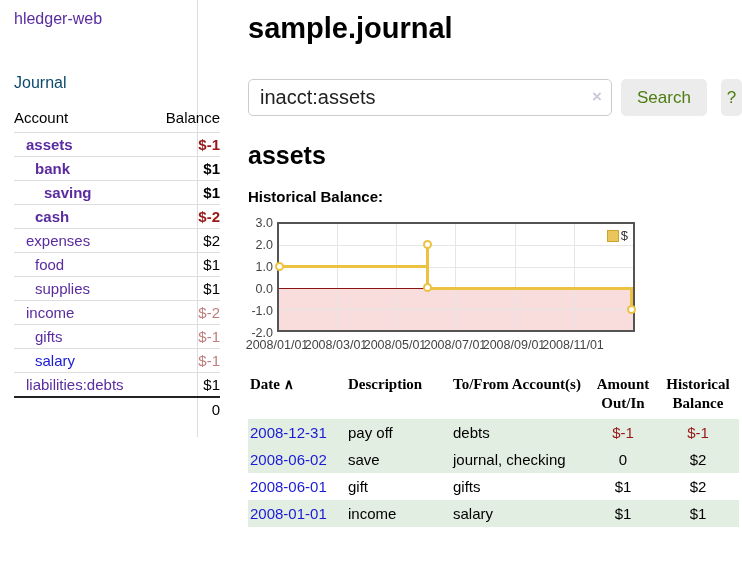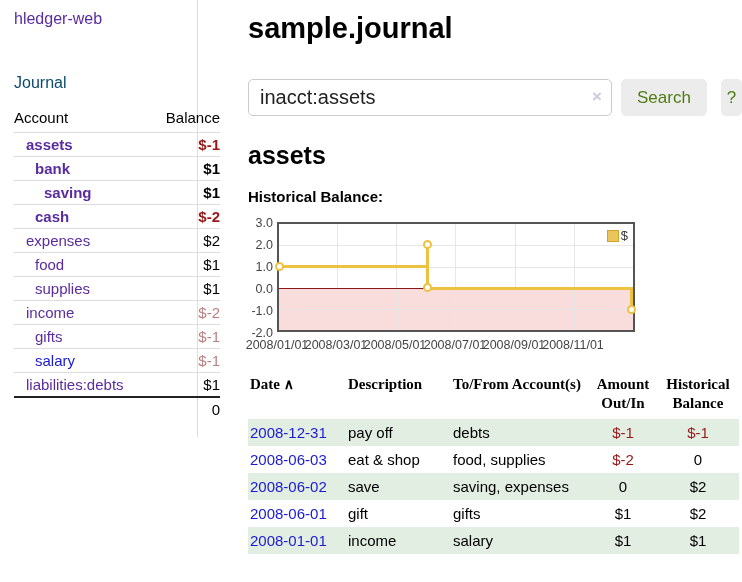--- a/index.html
+++ b/index.html
@@ -217,31 +217,24 @@
       </tr>
     </thead>
     <tbody>
       <tr class="green">
         <td><a href="#" class="date-link">2008-12-31</a></td>
         <td>pay off</td>
         <td>debts</td>
         <td class="r neg">$-1</td>
         <td class="r neg">$-1</td>
       </tr>
-      <tr>
-        <td><a href="#" class="date-link">2008-06-03</a></td>
-        <td>eat &amp; shop</td>
-        <td>food, supplies</td>
-        <td class="r neg">$-2</td>
-        <td class="r">0</td>
-      </tr>
       <tr class="green">
         <td><a href="#" class="date-link">2008-06-02</a></td>
         <td>save</td>
-        <td>saving, expenses</td>
+        <td>journal, checking</td>
         <td class="r">0</td>
         <td class="r">$2</td>
       </tr>
       <tr>
         <td><a href="#" class="date-link">2008-06-01</a></td>
         <td>gift</td>
         <td>gifts</td>
         <td class="r">$1</td>
         <td class="r">$2</td>
       </tr>

